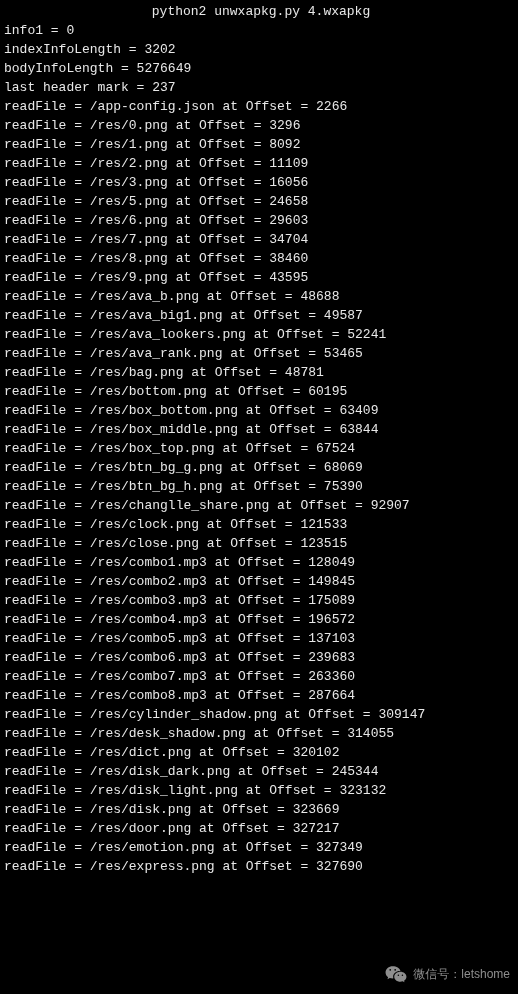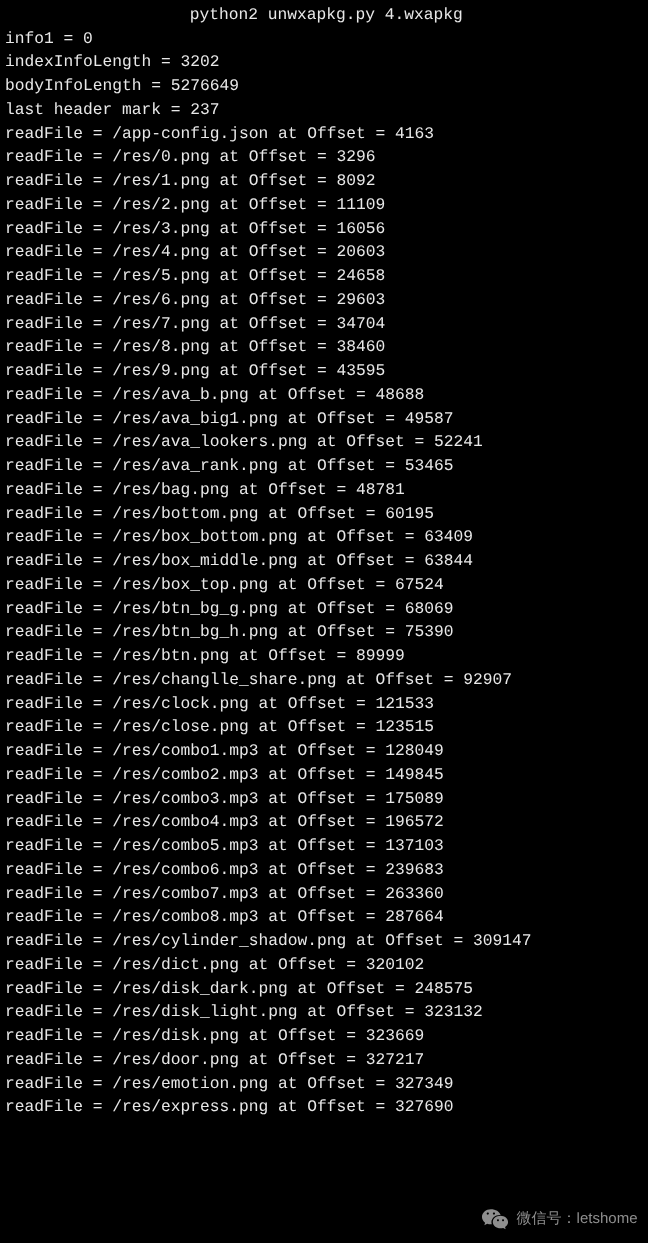--- a/index.html
+++ b/index.html
@@ -26,21 +26,21 @@
   }
   .line {
     white-space: pre;
     padding-left: 4px;
   }
   .watermark {
     position: absolute;
     bottom: 10px;
     right: 8px;
     display: flex;
-    align-items: flex-end;
+    align-items: flex-start;
     gap: 6px;
     font-family: Arial, sans-serif;
     font-size: 12px;
     color: #8e8e8e;
     z-index: 10;
   }
   .watermark .wx-logo {
     width: 22px;
     height: 18px;
   }
@@ -50,57 +50,56 @@
 <body>
 
 <div class="terminal">
   <div class="line title-line">python2 unwxapkg.py 4.wxapkg</div>
   <div class="line">info1 = 0</div>
   <div class="line">indexInfoLength = 3202</div>
   <div class="line">bodyInfoLength = 5276649</div>
   <div class="line">last header mark = 237</div>
 
   <div id="file-lines">
-      <div class="line">readFile = /app-config.json at Offset = 4163</div>
+      <div class="line">readFile = /app-config.json at Offset = 2266</div>
       <div class="line">readFile = /res/0.png at Offset = 3296</div>
       <div class="line">readFile = /res/1.png at Offset = 8092</div>
       <div class="line">readFile = /res/2.png at Offset = 11109</div>
       <div class="line">readFile = /res/3.png at Offset = 16056</div>
-      <div class="line">readFile = /res/4.png at Offset = 20603</div>
       <div class="line">readFile = /res/5.png at Offset = 24658</div>
       <div class="line">readFile = /res/6.png at Offset = 29603</div>
       <div class="line">readFile = /res/7.png at Offset = 34704</div>
       <div class="line">readFile = /res/8.png at Offset = 38460</div>
       <div class="line">readFile = /res/9.png at Offset = 43595</div>
       <div class="line">readFile = /res/ava_b.png at Offset = 48688</div>
       <div class="line">readFile = /res/ava_big1.png at Offset = 49587</div>
       <div class="line">readFile = /res/ava_lookers.png at Offset = 52241</div>
       <div class="line">readFile = /res/ava_rank.png at Offset = 53465</div>
       <div class="line">readFile = /res/bag.png at Offset = 48781</div>
       <div class="line">readFile = /res/bottom.png at Offset = 60195</div>
       <div class="line">readFile = /res/box_bottom.png at Offset = 63409</div>
       <div class="line">readFile = /res/box_middle.png at Offset = 63844</div>
       <div class="line">readFile = /res/box_top.png at Offset = 67524</div>
       <div class="line">readFile = /res/btn_bg_g.png at Offset = 68069</div>
       <div class="line">readFile = /res/btn_bg_h.png at Offset = 75390</div>
-      <div class="line">readFile = /res/btn.png at Offset = 89999</div>
       <div class="line">readFile = /res/changlle_share.png at Offset = 92907</div>
       <div class="line">readFile = /res/clock.png at Offset = 121533</div>
       <div class="line">readFile = /res/close.png at Offset = 123515</div>
       <div class="line">readFile = /res/combo1.mp3 at Offset = 128049</div>
       <div class="line">readFile = /res/combo2.mp3 at Offset = 149845</div>
       <div class="line">readFile = /res/combo3.mp3 at Offset = 175089</div>
       <div class="line">readFile = /res/combo4.mp3 at Offset = 196572</div>
       <div class="line">readFile = /res/combo5.mp3 at Offset = 137103</div>
       <div class="line">readFile = /res/combo6.mp3 at Offset = 239683</div>
       <div class="line">readFile = /res/combo7.mp3 at Offset = 263360</div>
       <div class="line">readFile = /res/combo8.mp3 at Offset = 287664</div>
       <div class="line">readFile = /res/cylinder_shadow.png at Offset = 309147</div>
+      <div class="line">readFile = /res/desk_shadow.png at Offset = 314055</div>
       <div class="line">readFile = /res/dict.png at Offset = 320102</div>
-      <div class="line">readFile = /res/disk_dark.png at Offset = 248575</div>
+      <div class="line">readFile = /res/disk_dark.png at Offset = 245344</div>
       <div class="line">readFile = /res/disk_light.png at Offset = 323132</div>
       <div class="line">readFile = /res/disk.png at Offset = 323669</div>
       <div class="line">readFile = /res/door.png at Offset = 327217</div>
       <div class="line">readFile = /res/emotion.png at Offset = 327349</div>
       <div class="line">readFile = /res/express.png at Offset = 327690</div>
     </div>
 
   <div class="watermark">
     <span class="wx-logo">
       <svg viewBox="0 0 40 32" width="22" height="18">

